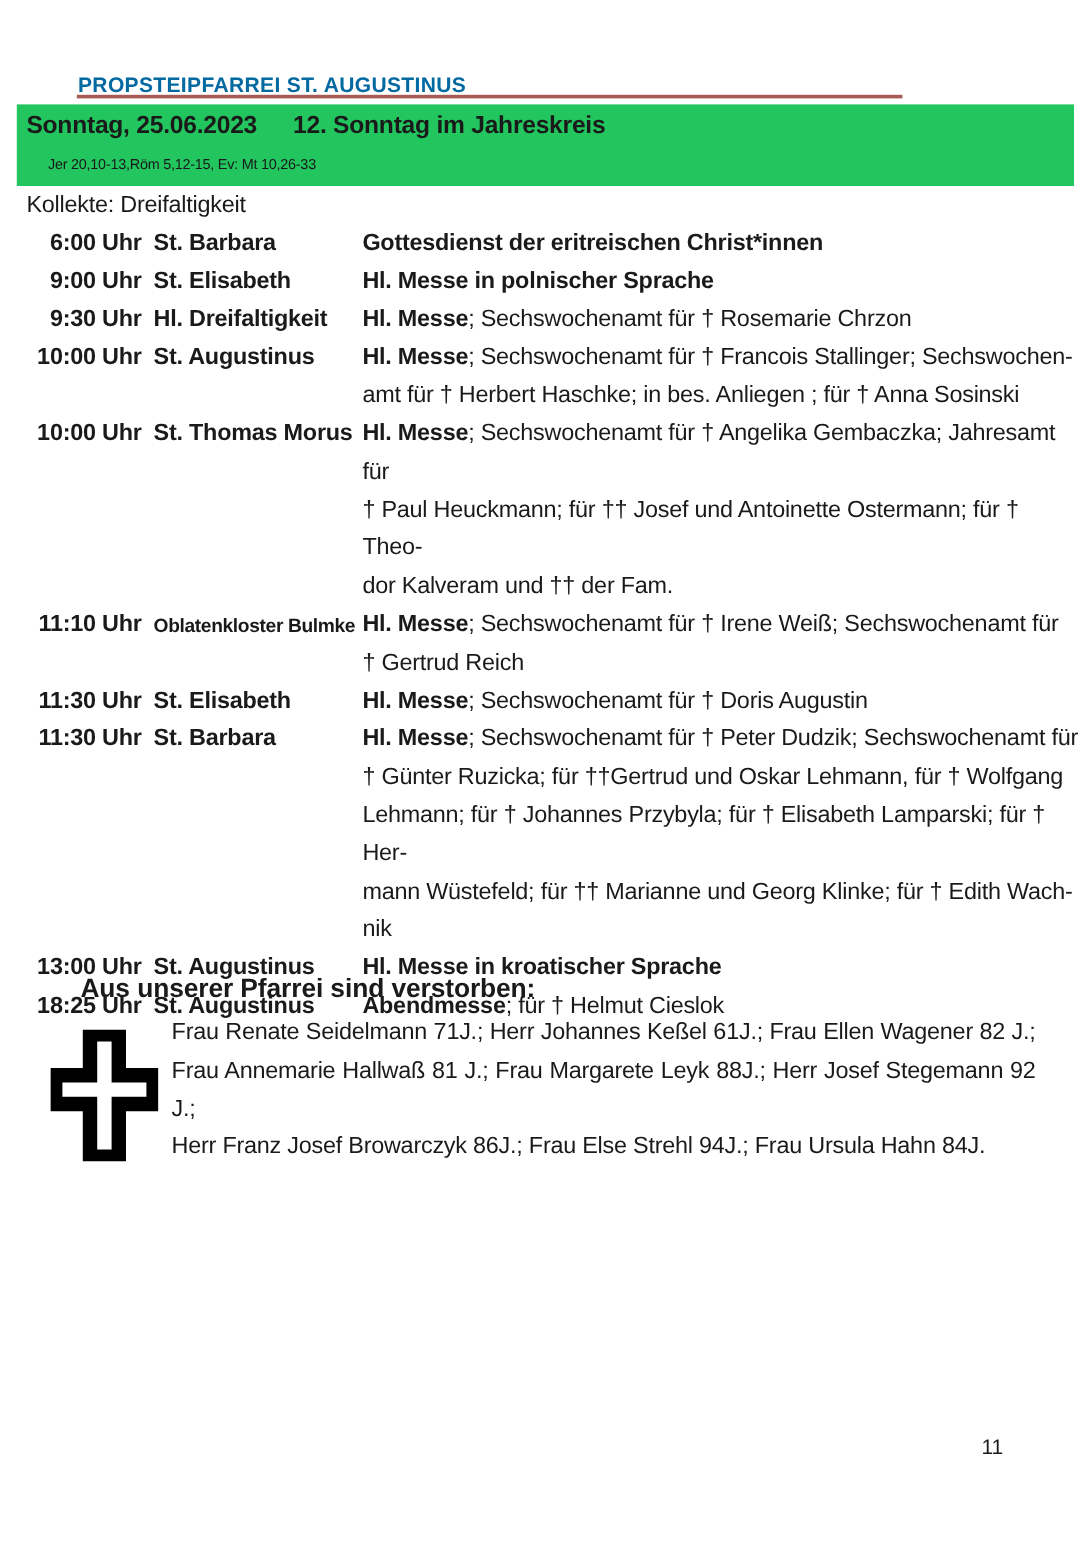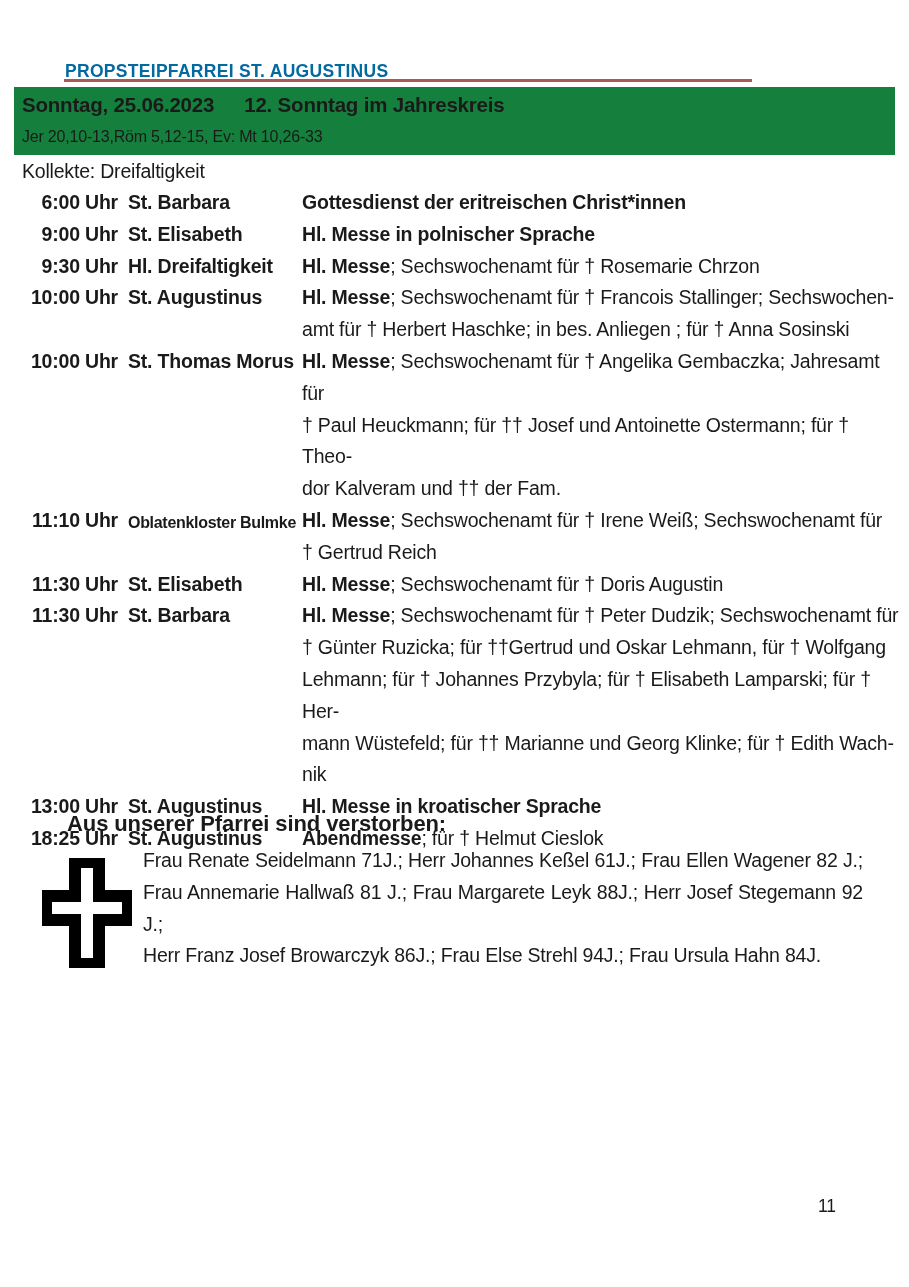--- a/index.html
+++ b/index.html
@@ -8,23 +8,23 @@
     font-family:"Liberation Sans","DejaVu Sans",sans-serif;
     color:#1a1a1a;letter-spacing:-0.2px;
   }
   
   .page-header{position:absolute;left:65px;top:61px;
     font-size:17.5px;font-weight:bold;color:#0369a1;letter-spacing:0.3px;}
   .header-rule{position:absolute;left:64px;top:79px;width:688px;height:2.5px;background:#a85a55;}
 
   
   .content{position:absolute;left:0;top:87px;width:909px;}
-  .event-band{margin-left:14px;width:873px;background:#15803d;padding:2px 0 2px 8px;}
+  .event-band{margin-left:14px;width:873px;background:#22c55e;padding:2px 0 2px 8px;}
   .event-title-line{display:flex;gap:30px;line-height:32px;font-size:20.5px;font-weight:bold;}
-  .event-readings{line-height:32px;font-size:16px;}
+  .event-readings{line-height:32px;font-size:12px;margin-left:18px;}
   .kollekte{margin-left:22px;line-height:32px;font-size:19.5px;}
 
   .schedule{margin-left:14px;}
   .row{display:flex;line-height:31.8px;font-size:19.5px;}
   .cell-time{width:104px;text-align:right;font-weight:bold;flex:none;}
   .cell-loc{width:174px;margin-left:10px;font-weight:bold;flex:none;}
   .loc-small .cell-loc{font-size:16px;letter-spacing:-0.3px;padding-top:2px;}
   .cell-desc{width:600px;flex:none;}
   .desc-lead{font-weight:bold;}
   .desc-rest{white-space:pre-line;}

